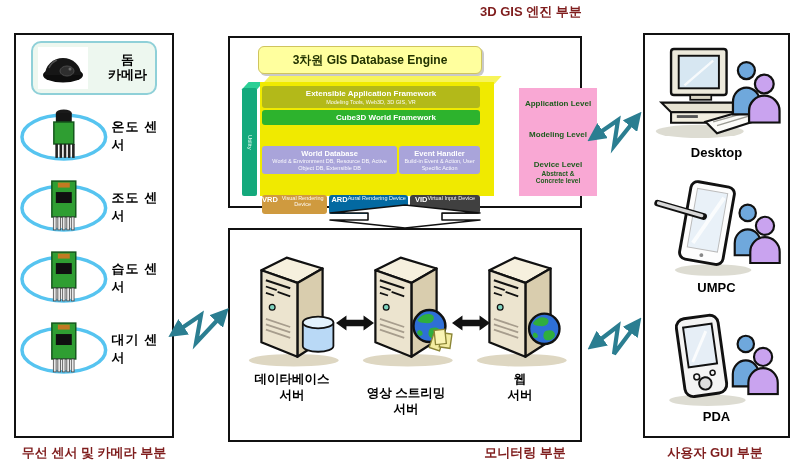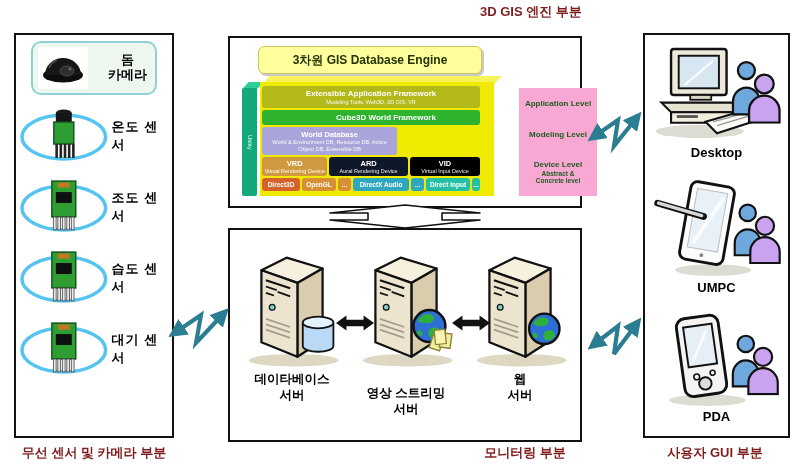--- a/index.html
+++ b/index.html
@@ -25,26 +25,26 @@
   .level-panel{position:absolute;left:264px;top:50px;width:78px;height:108px;background:#f9a8d4;display:flex;flex-direction:column;justify-content:space-around;align-items:center;text-align:center;margin-left:25px;}
   .level-item{font-weight:700;font-size:8px;color:#1e5c1e;line-height:1.15;}
   .level-sub{font-weight:700;font-size:6.5px;color:#1e5c1e;white-space:pre-line;line-height:1.2;}
   .layers{position:absolute;left:32px;top:48px;width:218px;display:flex;flex-direction:column;gap:2px;}
   .lyr{border-radius:3px;color:#fff;text-align:center;overflow:hidden;}
   .lt{font-weight:700;font-size:7.5px;line-height:1.2;}
   .lt.big{font-size:8px;}
   .ls{font-size:5.5px;line-height:1.1;opacity:.95;}
   .l-olive{background:#b3b919;height:22px;display:flex;flex-direction:column;justify-content:center;}
   .l-green{background:#2db32d;height:15px;display:flex;align-items:center;justify-content:center;padding-left:30px;}
-  .row{display:flex;gap:2px;}
+  .row{display:flex;gap:2px;margin-top:19px;}
   .l-purple{background:#a9a4da;height:28px;display:flex;flex-direction:column;justify-content:center;padding:0 2px;box-sizing:border-box;}
   .l-vrd{background:#cf9a3f;}
-  .l-ard{background:#0f172a;}
-  .l-vid{background:#000000;}
-  .dev{height:19px;display:flex;flex-direction:column;justify-content:center;}
+  .l-ard{background:#0369a1;}
+  .l-vid{background:#404040;}
+  .dev{height:19px;display:flex;flex-direction:row;justify-content:center;}
   .api-row{height:13px;}
   .api{border-radius:3px;color:#fff;font-weight:700;font-size:6.5px;display:flex;align-items:center;justify-content:center;}
   .a-d3d{background:#d4622a;flex:0 0 38px;}
   .a-ogl{background:#d68f35;flex:0 0 34px;}
   .a-dot1{background:#d68f35;flex:0 0 13px;}
   .a-dxa{background:#2fa7bd;flex:0 0 56px;}
   .a-dot2{background:#2fa7bd;flex:0 0 13px;}
   .a-di{background:#24bfa4;flex:0 0 44px;}
   .a-dot3{background:#24bfa4;flex:1;}
   .w62{flex:0 0 62%;}
@@ -208,20 +208,24 @@
         <div class="ls">Modeling Tools, Web3D, 3D GIS, VR</div>
       </div>
       <div class="lyr l-green">
         <div class="lt big">Cube3D World Framework</div>
       </div>
       <div class="row">
         <div class="lyr l-purple w62">
           <div class="lt">World Database</div>
           <div class="ls">World &amp; Environment DB, Resource DB, Active Object DB, Extensible DB</div>
         </div>
+        <div class="lyr l-purple flex1">
+          <div class="lt">Event Handler</div>
+          <div class="ls">Build-in Event &amp; Action, User Specific Action</div>
+        </div>
       </div>
       <div class="row">
         <div class="lyr l-vrd dev f30">
           <div class="lt">VRD</div>
           <div class="ls">Visual Rendering Device</div>
         </div>
         <div class="lyr l-ard dev f36">
           <div class="lt">ARD</div>
           <div class="ls">Aural Rendering Device</div>
         </div>

